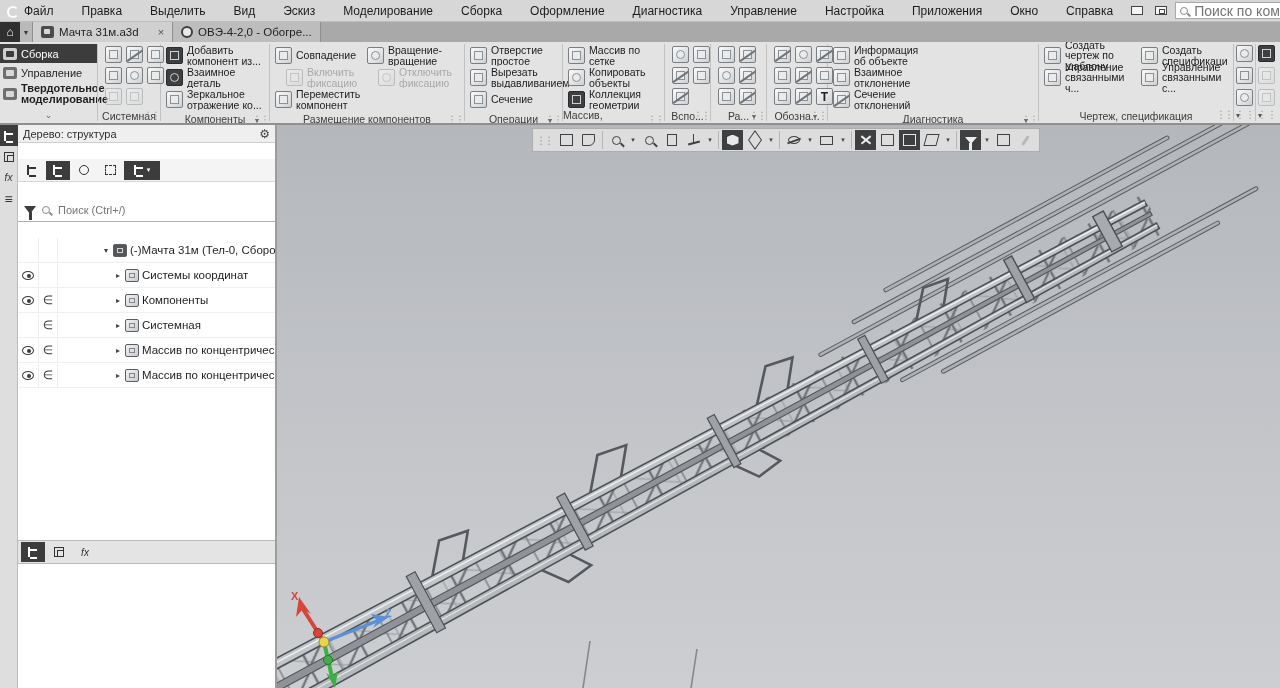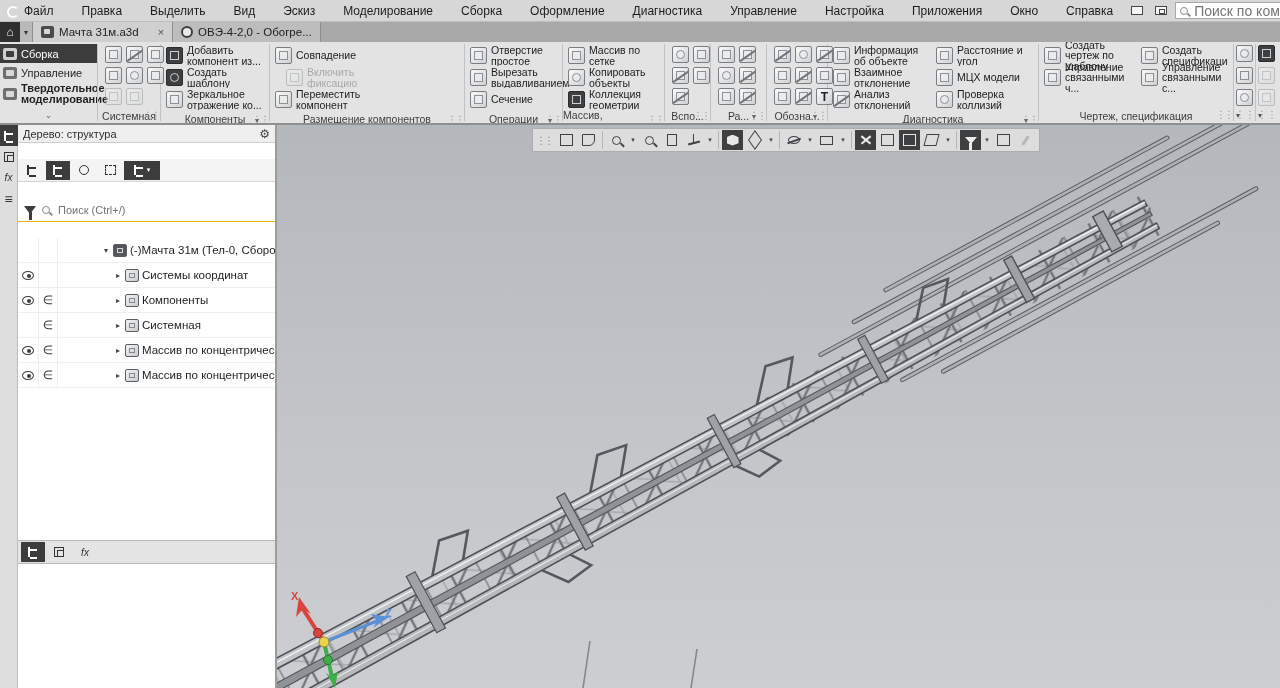--- a/index.html
+++ b/index.html
@@ -258,21 +258,21 @@
 
   <div class="rgroup" style="width:108px">
     <div class="rbody">
         <div class="btncol">
       <div class="rbtn">
             <span class="chip dark"></span>
             <span class="lbl">Добавить компонент из...</span>
           </div>
       <div class="rbtn">
             <span class="chip dark round"></span>
-            <span class="lbl">Создать шаблону</span>
+            <span class="lbl">Взаимное деталь</span>
           </div>
       <div class="rbtn">
             <span class="chip"></span>
             <span class="lbl">Зеркальное отражение ко...</span>
           </div>
     </div>
       </div>
     <div class="rfoot">
         <span>Компоненты</span>
         <span class="drop">▾</span>
@@ -291,20 +291,30 @@
           </div>
         <div class="rbtn disabled">
             <span class="chip"></span>
             <span class="lbl">Включить фиксацию</span>
           </div>
         <div class="rbtn">
             <span class="chip"></span>
             <span class="lbl">Переместить компонент</span>
           </div>
       </div>
+      <div class="btncol" style="width:96px">
+        <div class="rbtn">
+            <span class="chip round"></span>
+            <span class="lbl">Вращение-вращение</span>
+          </div>
+        <div class="rbtn disabled">
+            <span class="chip round"></span>
+            <span class="lbl">Отключить фиксацию</span>
+          </div>
+      </div>
     </div>
     <div class="rfoot">
         <span>Размещение компонентов</span>
         <span class="grip">⋮⋮</span>
       </div>
   </div>
 
   <div class="rsep"></div>
 
   <div class="rgroup" style="width:97px">
@@ -425,35 +435,21 @@
         <div class="rbtn">
             <span class="chip"></span>
             <span class="lbl">Информация об объекте</span>
           </div>
         <div class="rbtn">
             <span class="chip"></span>
             <span class="lbl">Взаимное отклонение</span>
           </div>
         <div class="rbtn">
             <span class="chip diag"></span>
-            <span class="lbl">Анализ отклонений</span>
-          </div>
-      </div>
-      <div class="btncol" style="width:101px">
-        <div class="rbtn">
-            <span class="chip"></span>
-            <span class="lbl">Расстояние и угол</span>
-          </div>
-        <div class="rbtn">
-            <span class="chip"></span>
-            <span class="lbl">МЦХ модели</span>
-          </div>
-        <div class="rbtn">
-            <span class="chip round"></span>
-            <span class="lbl">Проверка коллизий</span>
+            <span class="lbl">Сечение отклонений</span>
           </div>
       </div>
     </div>
     <div class="rfoot">
         <span>Диагностика</span>
         <span class="drop">▾</span>
         <span class="grip">⋮⋮</span>
       </div>
   </div>
 

